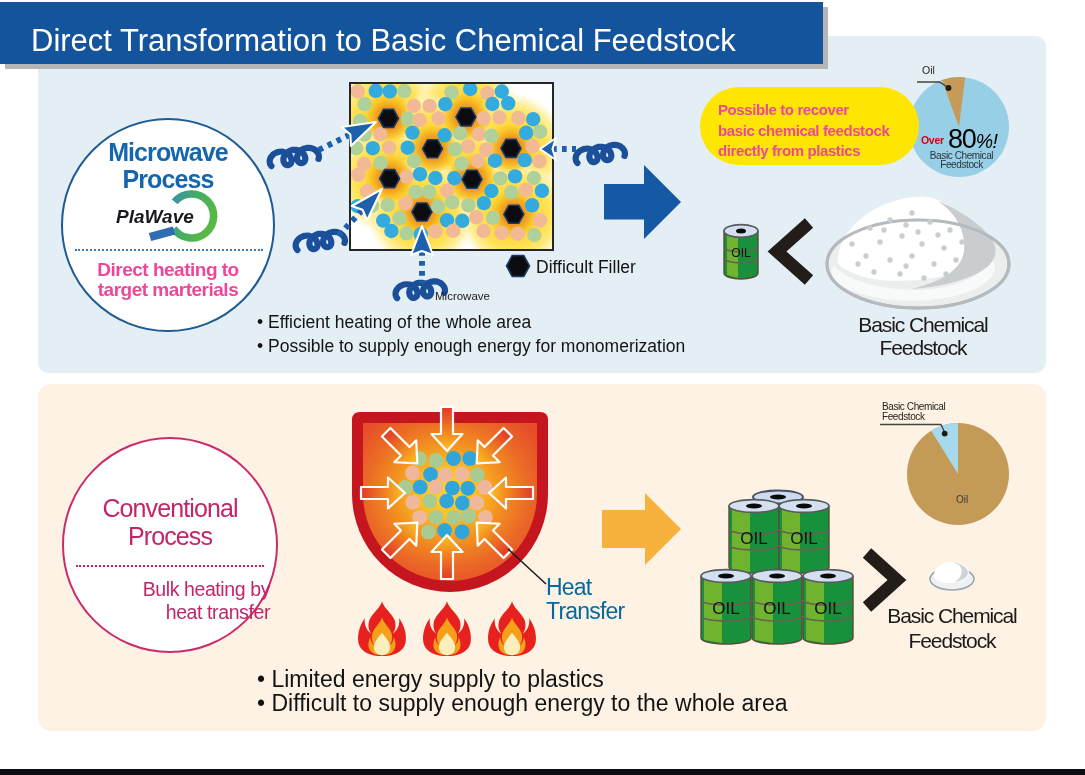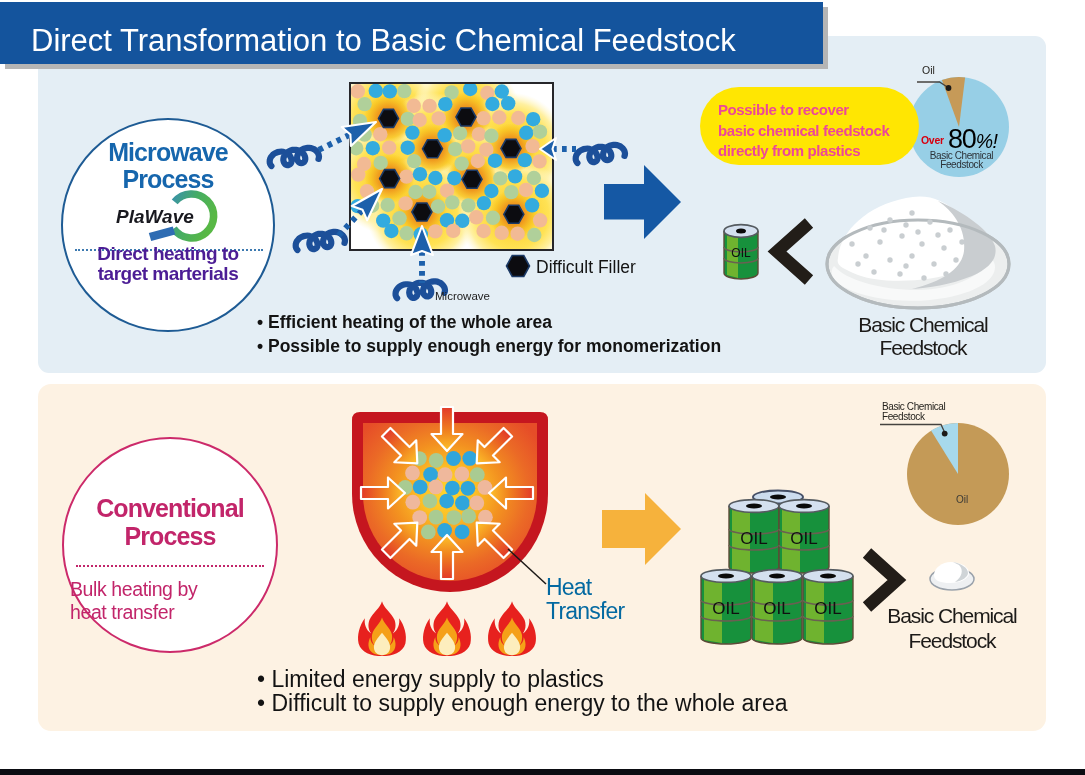--- a/index.html
+++ b/index.html
@@ -9,21 +9,21 @@
 
 <div class="abs" style="left:38px; top:36px; width:1008px; height:337px; background:#e4eef5; border-radius:11px;"></div>
 <div class="abs" style="left:38px; top:384px; width:1008px; height:347px; background:#fdf2e3; border-radius:13px;"></div>
 
 <div class="abs" style="left:0; top:2px; width:823px; height:62px; background:#14549d; box-shadow:5px 5px 0 #b5b5b5;"></div>
 <div class="abs" style="left:31px; top:23px; white-space:nowrap; color:#fff; font-size:31px; font-weight:normal;">Direct Transformation to Basic Chemical Feedstock</div>
 
 <div class="abs" style="left:61px; top:118px; width:214px; height:214px; border-radius:50%; background:#fff; border:2px solid #1e5b94;"></div>
 <div class="abs" style="left:68px; top:139px; width:200px; text-align:center; color:#1666ad; font-size:25px; font-weight:bold; line-height:27px; letter-spacing:-0.9px;">Microwave<br>Process</div>
 <div class="abs" style="left:75px; top:249px; width:188px; border-top:2px dotted #3d7ab0;"></div>
-<div class="abs" style="left:68px; top:244px; width:200px; text-align:center; color:#4c1d95; font-size:19px; font-weight:bold; line-height:19.5px; letter-spacing:-0.5px;">Direct heating to<br>target marterials</div>
+<div class="abs" style="left:68px; top:260px; width:200px; text-align:center; color:#ec4899; font-size:19px; font-weight:bold; line-height:19.5px; letter-spacing:-0.5px;">Direct heating to<br>target marterials</div>
 
 <svg class="abs" style="left:110px; top:185px;" width="125" height="65" viewBox="0 0 125 65">
 <defs>
       <linearGradient id="ring" x1="0" y1="0" x2="1" y2="0.5">
 <stop offset="0" stop-color="#3a93a8"></stop>
         <stop offset="0.5" stop-color="#46ad62"></stop>
         <stop offset="1" stop-color="#58b845"></stop>
 </linearGradient>
     </defs>
 <path d="M64.7,16.9 A22,22 0 1 1 63.6,43.6" fill="none" stroke="url(#ring)" stroke-width="7.6"></path>
@@ -414,36 +414,36 @@
 
 <g>
 <ellipse cx="952" cy="579" rx="22" ry="11" fill="#eef0f2" stroke="#9aa2ab" stroke-width="1.5"></ellipse>
 <path d="M934,575 C934,568 942,562 951,562 C961,562 969,567 969,573 C969,579 960,583 950,583 C941,583 934,581 934,575 Z" fill="#ffffff"></path>
 <path d="M953,562 C962,564 968,568 968,573 C968,577 962,581 955,582 C962,577 964,570 959,565 Z" fill="#cfd4d7"></path>
 </g>
 </svg>
 
 <div class="abs" style="left:435px; top:290px; font-size:11.5px; color:#222;">Microwave</div>
 <div class="abs" style="left:536px; top:257px; font-size:17.5px; color:#131313;">Difficult Filler</div>
-<div class="abs" style="left:257px; top:310px; font-size:17.5px; color:#131313; line-height:24px;font-weight:bold;">• Efficient heating of the whole area<br>• Possible to supply enough energy for monomerization</div>
+<div class="abs" style="left:257px; top:310px; font-size:17.5px; color:#131313; line-height:24px;">• Efficient heating of the whole area<br>• Possible to supply enough energy for monomerization</div>
 
 <div class="abs" style="left:700px; top:87px; width:219px; height:78px; background:#ffe602; border-radius:39px;"></div>
 <div class="abs" style="left:718px; top:100px; font-size:15px; font-weight:bold; color:#ec4899; line-height:20.5px; letter-spacing:-0.4px;">Possible to recover<br>basic chemical feedstock<br>directly from plastics</div>
 
 <div class="abs" style="left:922px; top:64px; font-size:10.5px; color:#26241f;">Oil</div>
 <div class="abs" style="left:921px; top:134px; font-size:10.5px; font-weight:bold; color:#d7000f; letter-spacing:-0.3px;text-align:center;">Over</div>
 <div class="abs" style="left:948px; top:124px; font-size:27px; font-weight:normal; color:#000000; letter-spacing:-1.2px;">80<span style="font-size:19.5px; font-style:italic; letter-spacing:-0.5px;">%!</span></div>
 <div class="abs" style="left:901px; top:151px; width:121px; text-align:center; font-size:10px; color:#2c3238; line-height:9px; letter-spacing:-0.4px;">Basic Chemical<br>Feedstock</div>
 
 <div class="abs" style="left:843px; top:313px; width:160px; text-align:center; font-size:21px; color:#1c1a18; line-height:23px; letter-spacing:-1.1px;">Basic Chemical<br>Feedstock</div>
 
 <div class="abs" style="left:62px; top:437px; width:216px; height:216px; border-radius:50%; background:#fff; border:2px solid #cc2a6a;"></div>
-<div class="abs" style="left:70px; top:494px; width:200px; text-align:center; color:#c2256a; font-size:25px; font-weight:bold; line-height:28px; letter-spacing:-0.9px;">Conventional<br>Process</div>
+<div class="abs" style="left:70px; top:494px; width:200px; text-align:center; color:#c2256a; font-size:25px; font-weight:normal; line-height:28px; letter-spacing:-0.9px;">Conventional<br>Process</div>
 <div class="abs" style="left:76px; top:565px; width:188px; border-top:2px dotted #c2256a;"></div>
-<div class="abs" style="left:70px; top:578px; width:200px; text-align:left; color:#c2256a; font-size:19.5px; line-height:22.5px; letter-spacing:-0.4px;">Bulk heating by<br>heat transfer</div>
+<div class="abs" style="left:70px; top:578px; width:200px; text-align:right; color:#c2256a; font-size:19.5px; line-height:22.5px; letter-spacing:-0.4px;">Bulk heating by<br>heat transfer</div>
 
 <div class="abs" style="left:546px; top:575px; font-size:23px; color:#0369a1; line-height:24px; letter-spacing:-0.8px;">Heat<br>Transfer</div>
 
 <div class="abs" style="left:257px; top:667px; font-size:23px; color:#131313; line-height:24px;">• Limited energy supply to plastics<br>• Difficult to supply enough energy to the whole area</div>
 
 <div class="abs" style="left:882px; top:402px; font-size:10px; color:#26241f; line-height:9.5px; letter-spacing:-0.4px;">Basic Chemical<br>Feedstock</div>
 <div class="abs" style="left:956px; top:494px; font-size:10px; color:#3b3a36;">Oil</div>
 
 <div class="abs" style="left:872px; top:604px; width:160px; text-align:center; font-size:21px; color:#1c1a18; line-height:24.5px; letter-spacing:-1.1px;">Basic Chemical<br>Feedstock</div>
 

